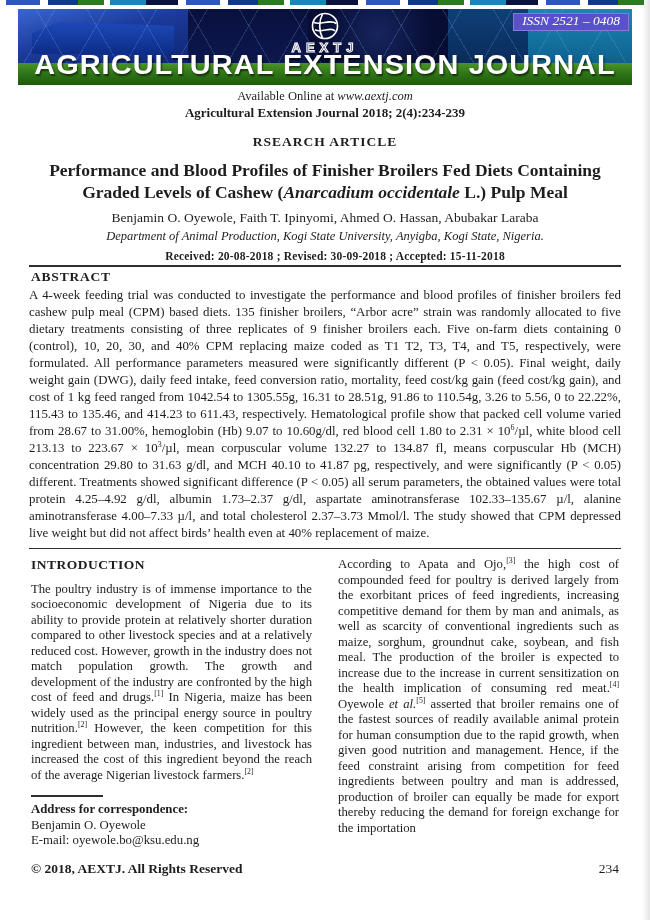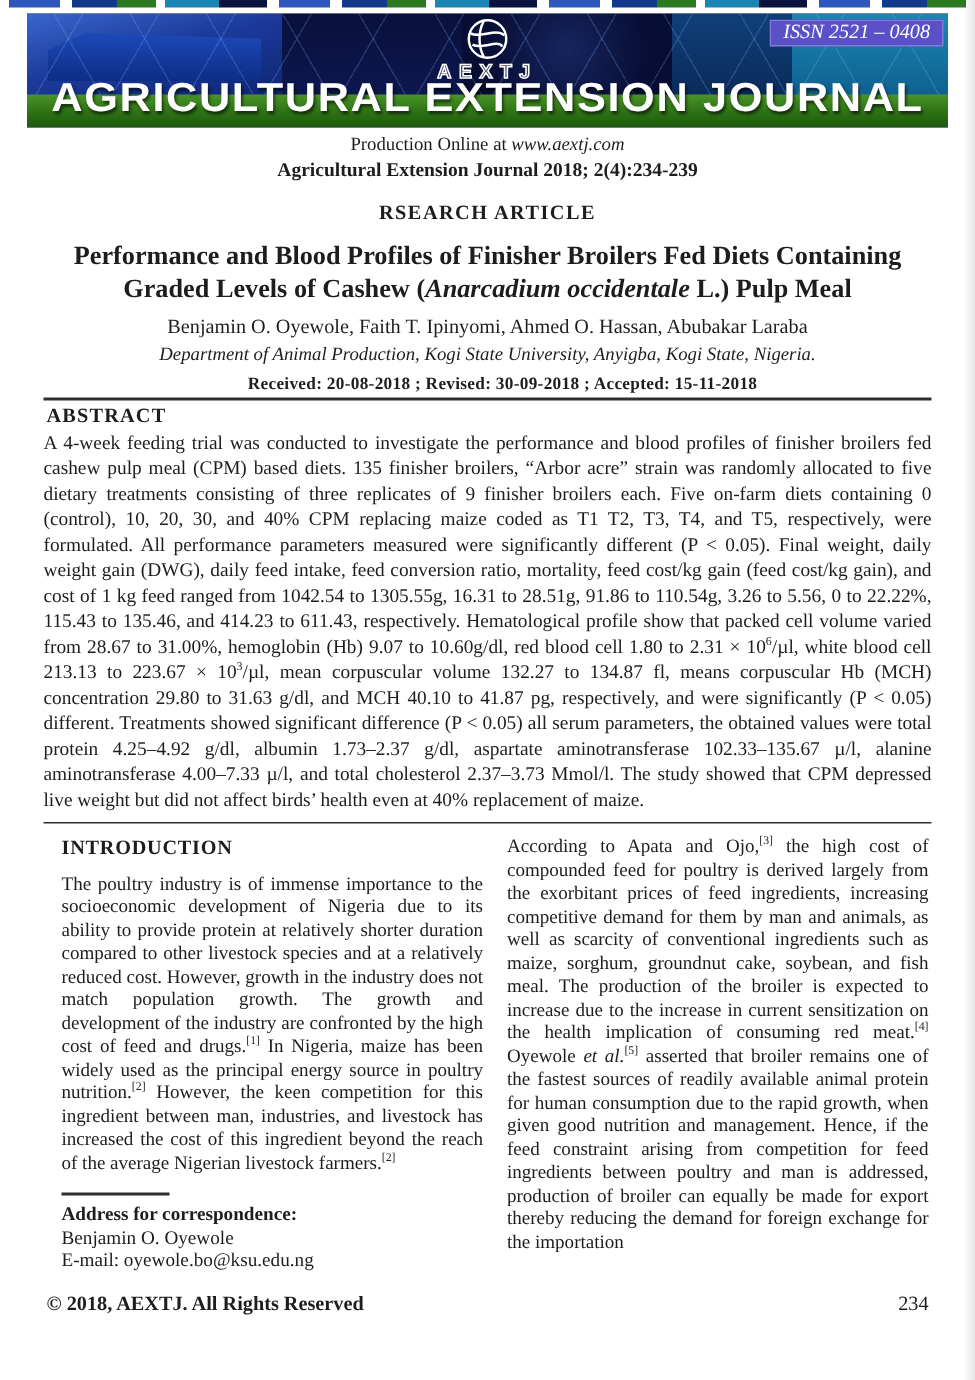--- a/index.html
+++ b/index.html
@@ -48,21 +48,21 @@
   .affiliation{margin-top:3px;font-size:12.5px;font-style:italic;}
   .dates{margin-top:6px;font-size:11.5px;font-weight:bold;letter-spacing:.2px;padding-left:20px;}
   .rule{margin:3px 29px 0;border:none;border-top:2px solid #2e2e2e;height:0;}
   .abstract-heading{margin:2px 31px 0;font-size:13.5px;font-weight:bold;letter-spacing:.8px;}
   .abstract-body{margin:2px 29px 0;font-size:12.9px;line-height:17px;text-align:justify;}
   .keywords{margin:7px 29px 0;font-size:13px;}
   .rule2{margin:6px 29px 0;border:none;border-top:1.5px solid #2e2e2e;height:0;}
   sup{font-size:.62em;line-height:0;}
 
   
-  .columns{margin:8px 31px 0;display:flex;gap:16px;justify-content:flex-end;}
+  .columns{margin:8px 31px 0;display:flex;gap:26px;}
   .col{width:281px;font-size:12.7px;line-height:15.5px;text-align:justify;}
   .intro-heading{font-size:13.5px;font-weight:bold;letter-spacing:.5px;text-align:left;margin-bottom:9px;}
   .corr{margin-top:12px;text-align:left;}
   .corr-divider{width:72px;border-top:2px solid #2e2e2e;margin-bottom:5px;}
   .corr-label{font-weight:bold;font-size:12.8px;line-height:15.5px;}
   .corr-line{font-size:12.8px;line-height:15.5px;}
 
   
   .footer{margin:12px 31px 0;display:flex;justify-content:space-between;align-items:baseline;}
   .copyright{font-weight:bold;font-size:13.5px;}
@@ -92,21 +92,21 @@
         <path d="M10 2.5 C 7 8, 7 16, 10 21.5"></path>
       </svg>
     </div>
     <div class="logo-text">AEXTJ</div>
     <div class="journal-title">AGRICULTURAL EXTENSION JOURNAL</div>
     <div class="issn">ISSN 2521 – 0408</div>
   </div>
 
   <div class="content">
 
-    <div class="center available"><span>Production Online at </span><span style="font-style: italic; text-align: center;">www.aextj.com</span></div>
+    <div class="center available"><span>Available Online at </span><span style="font-style: italic; text-align: center;">www.aextj.com</span></div>
     <div class="center citation">Agricultural Extension Journal 2018; 2(4):234-239</div>
     <div class="center article-type">RSEARCH ARTICLE</div>
 
     <div class="title"><span>Performance and Blood Profiles of Finisher Broilers Fed Diets Containing Graded Levels of Cashew (</span><span style="font-style: italic;">Anarcadium occidentale</span><span> L.) Pulp Meal</span></div>
     <div class="center authors">Benjamin O. Oyewole, Faith T. Ipinyomi, Ahmed O. Hassan, Abubakar Laraba</div>
     <div class="center affiliation">Department of Animal Production, Kogi State University, Anyigba, Kogi State, Nigeria.</div>
     <div class="center dates">Received: 20-08-2018 ; Revised: 30-09-2018 ; Accepted: 15-11-2018</div>
 
     <hr class="rule">
 

